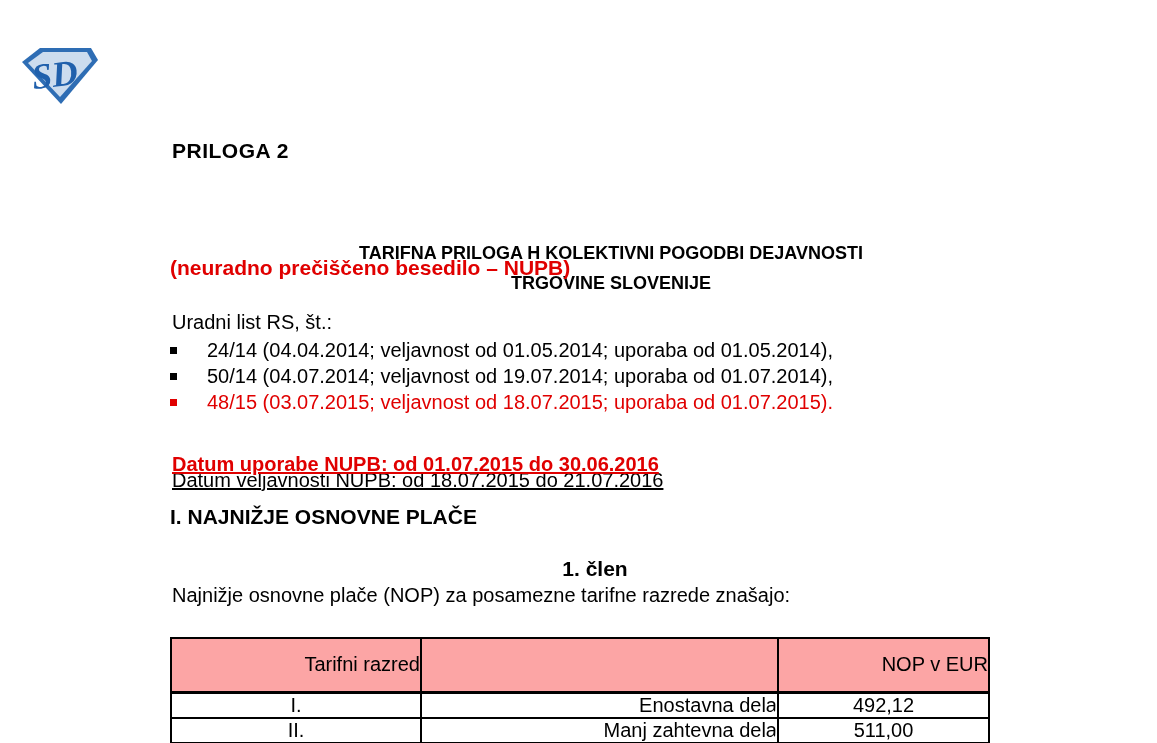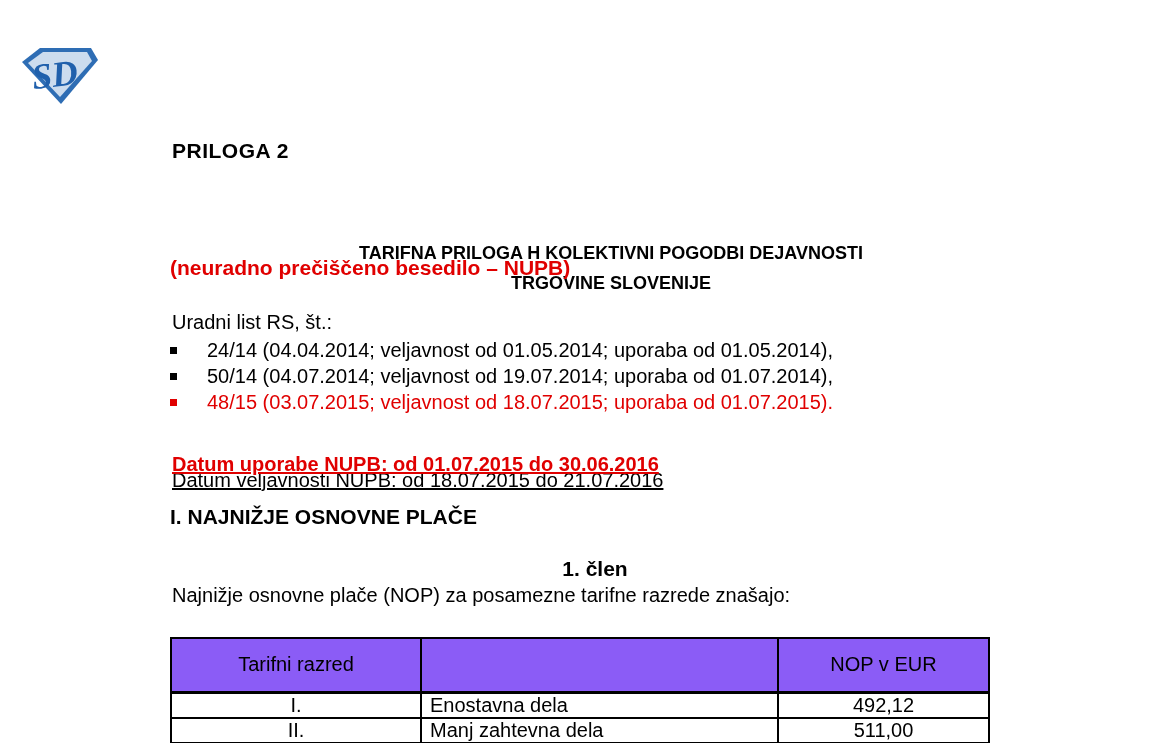--- a/index.html
+++ b/index.html
@@ -60,28 +60,28 @@
   table.tariff {
     position: absolute; top: 637px; left: 0;
     width: 818px; border-collapse: collapse; table-layout: fixed;
     font-size: 20px;
   }
   table.tariff col.c1 { width: 250px; }
   table.tariff col.c2 { width: 357px; }
   table.tariff col.c3 { width: 211px; }
   table.tariff th {
     border: 2px solid #000; border-bottom: 3px solid #000;
-    height: 54px; font-weight: normal; text-align: center;
-    background: #8b5cf6; font-size: 20px;
+    height: 54px; font-weight: normal; text-align: right;
+    background: #fca5a5; font-size: 20px;
   }
   table.tariff td {
     border: 2px solid #000; height: 24px; text-align: center;
     background: #ffffff; overflow: hidden; white-space: nowrap;
   }
-  table.tariff td.left-cell { text-align: left; padding-left: 8px; border-radius: 11px; }
+  table.tariff td.left-cell { text-align: right; padding-left: 8px; border-radius: 11px; }
 </style>
 </head>
 <body>
 
 <div class="page">
 
   <svg class="logo" viewBox="0 0 82 60" xmlns="http://www.w3.org/2000/svg" aria-hidden="true">
     <polygon points="3,16 21,2 72,2 79,14 42,58" fill="#2e6db4"></polygon>
     <polygon points="9,17 24,6 68,6 73,15 41,51" fill="#ccdcee"></polygon>
     <text x="13" y="40" font-size="36" font-style="italic" font-weight="bold" fill="#2060ac" transform="rotate(-7 41 30)" font-family="Liberation Serif, DejaVu Serif, serif">SD</text>

